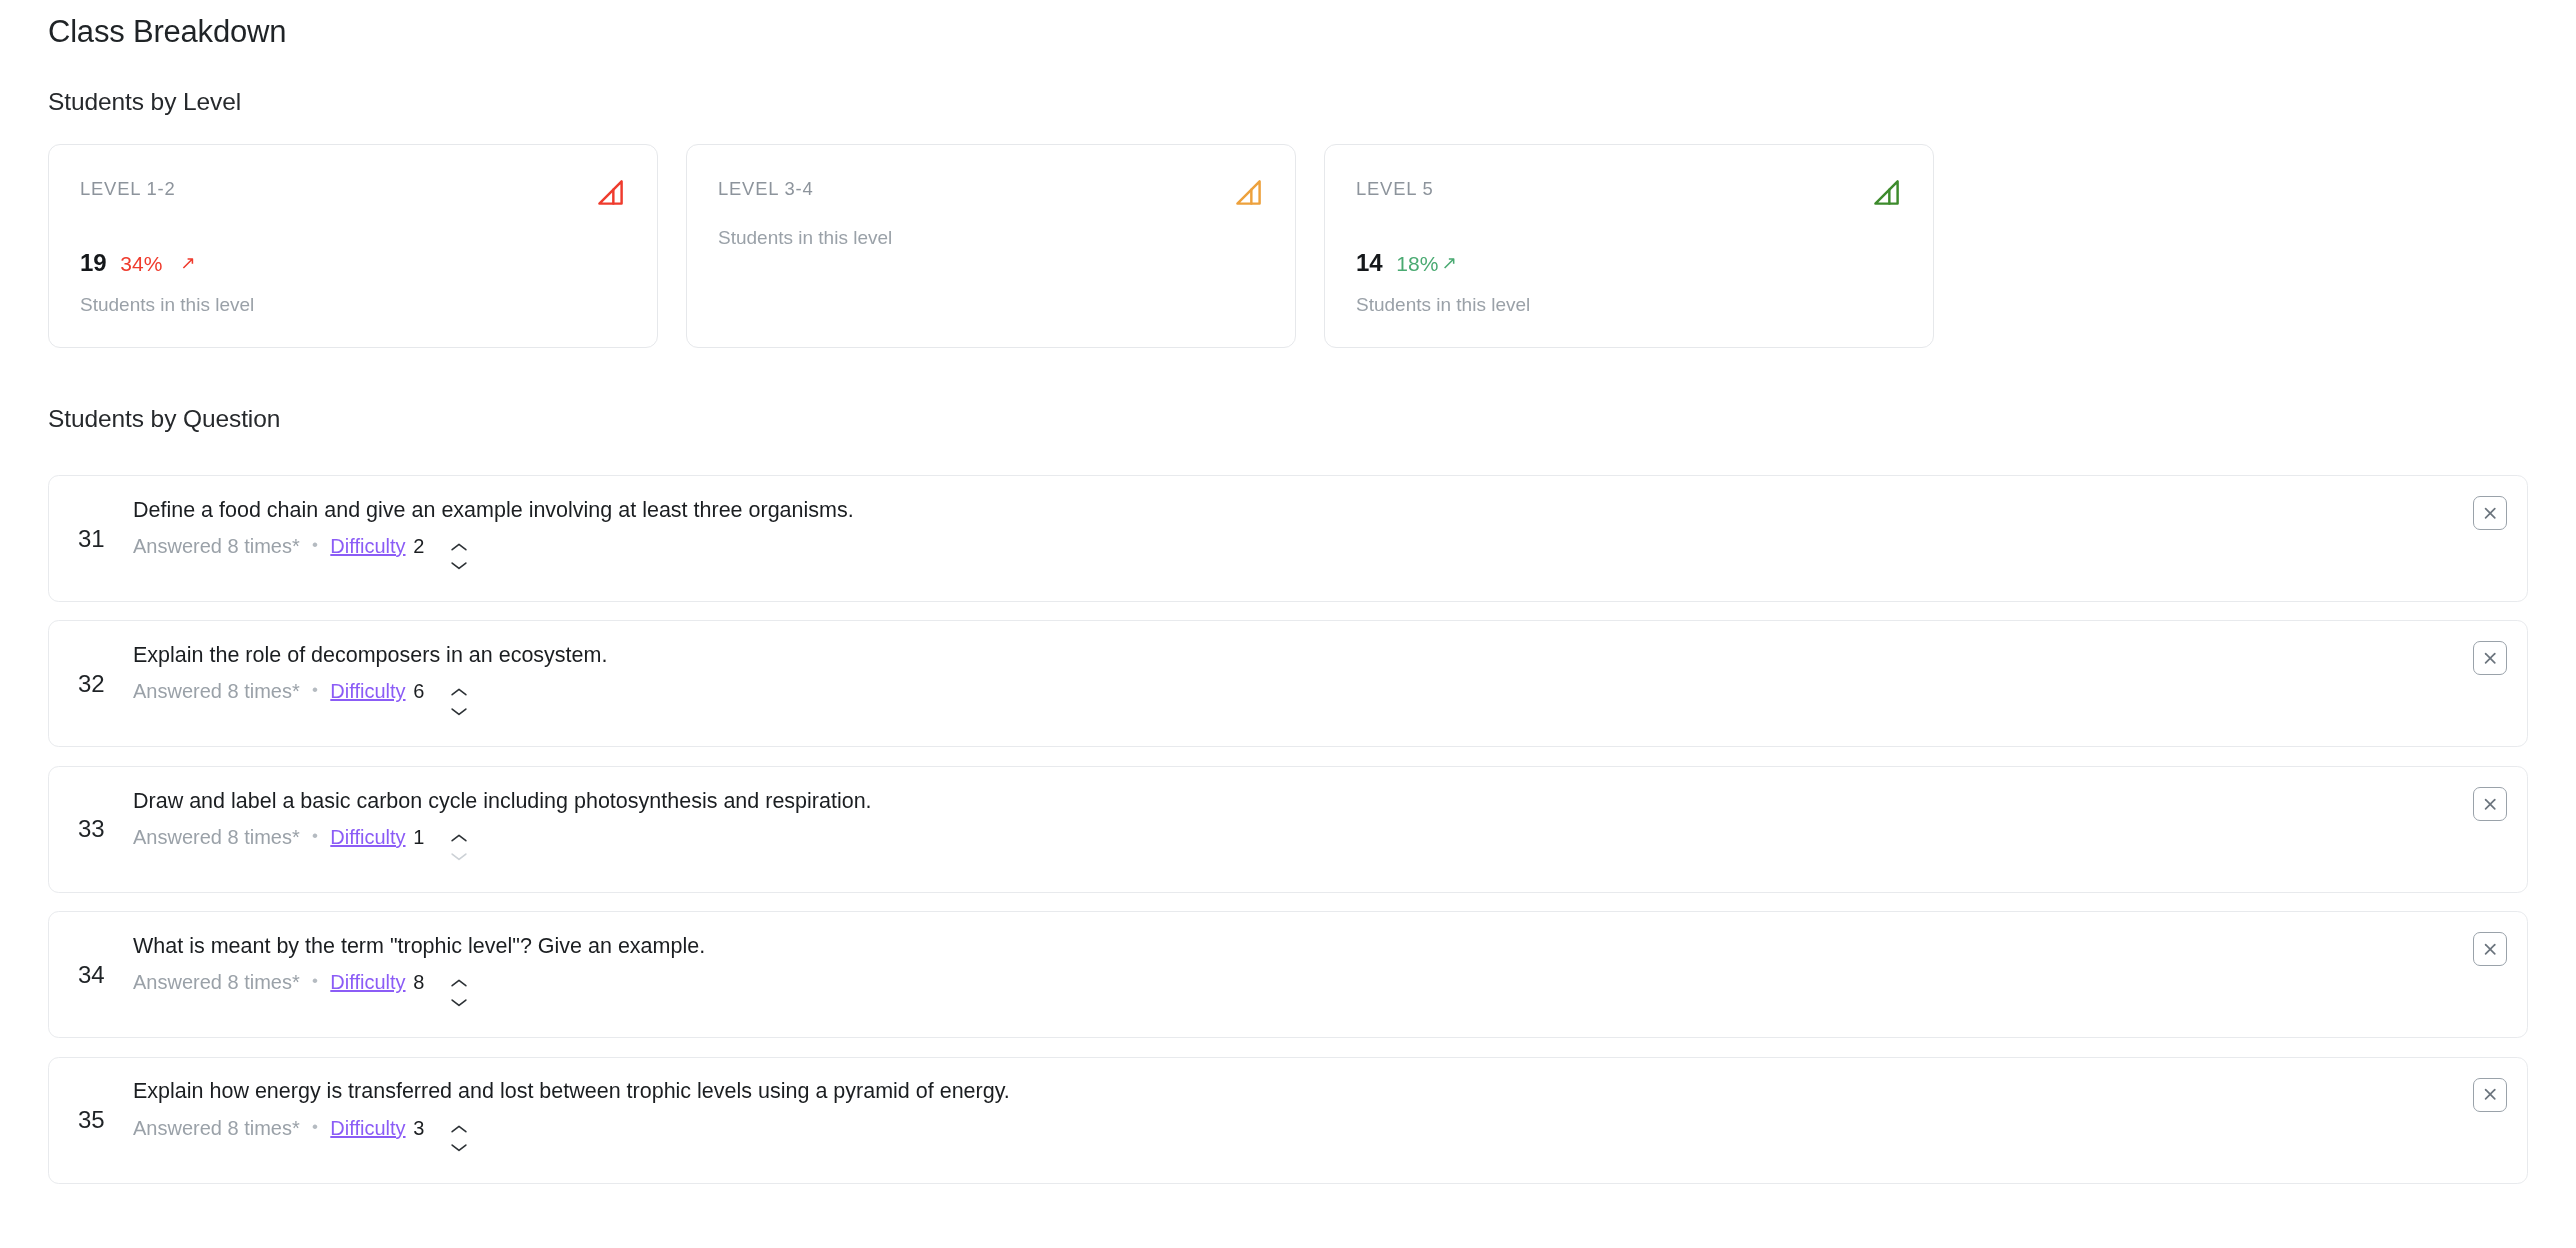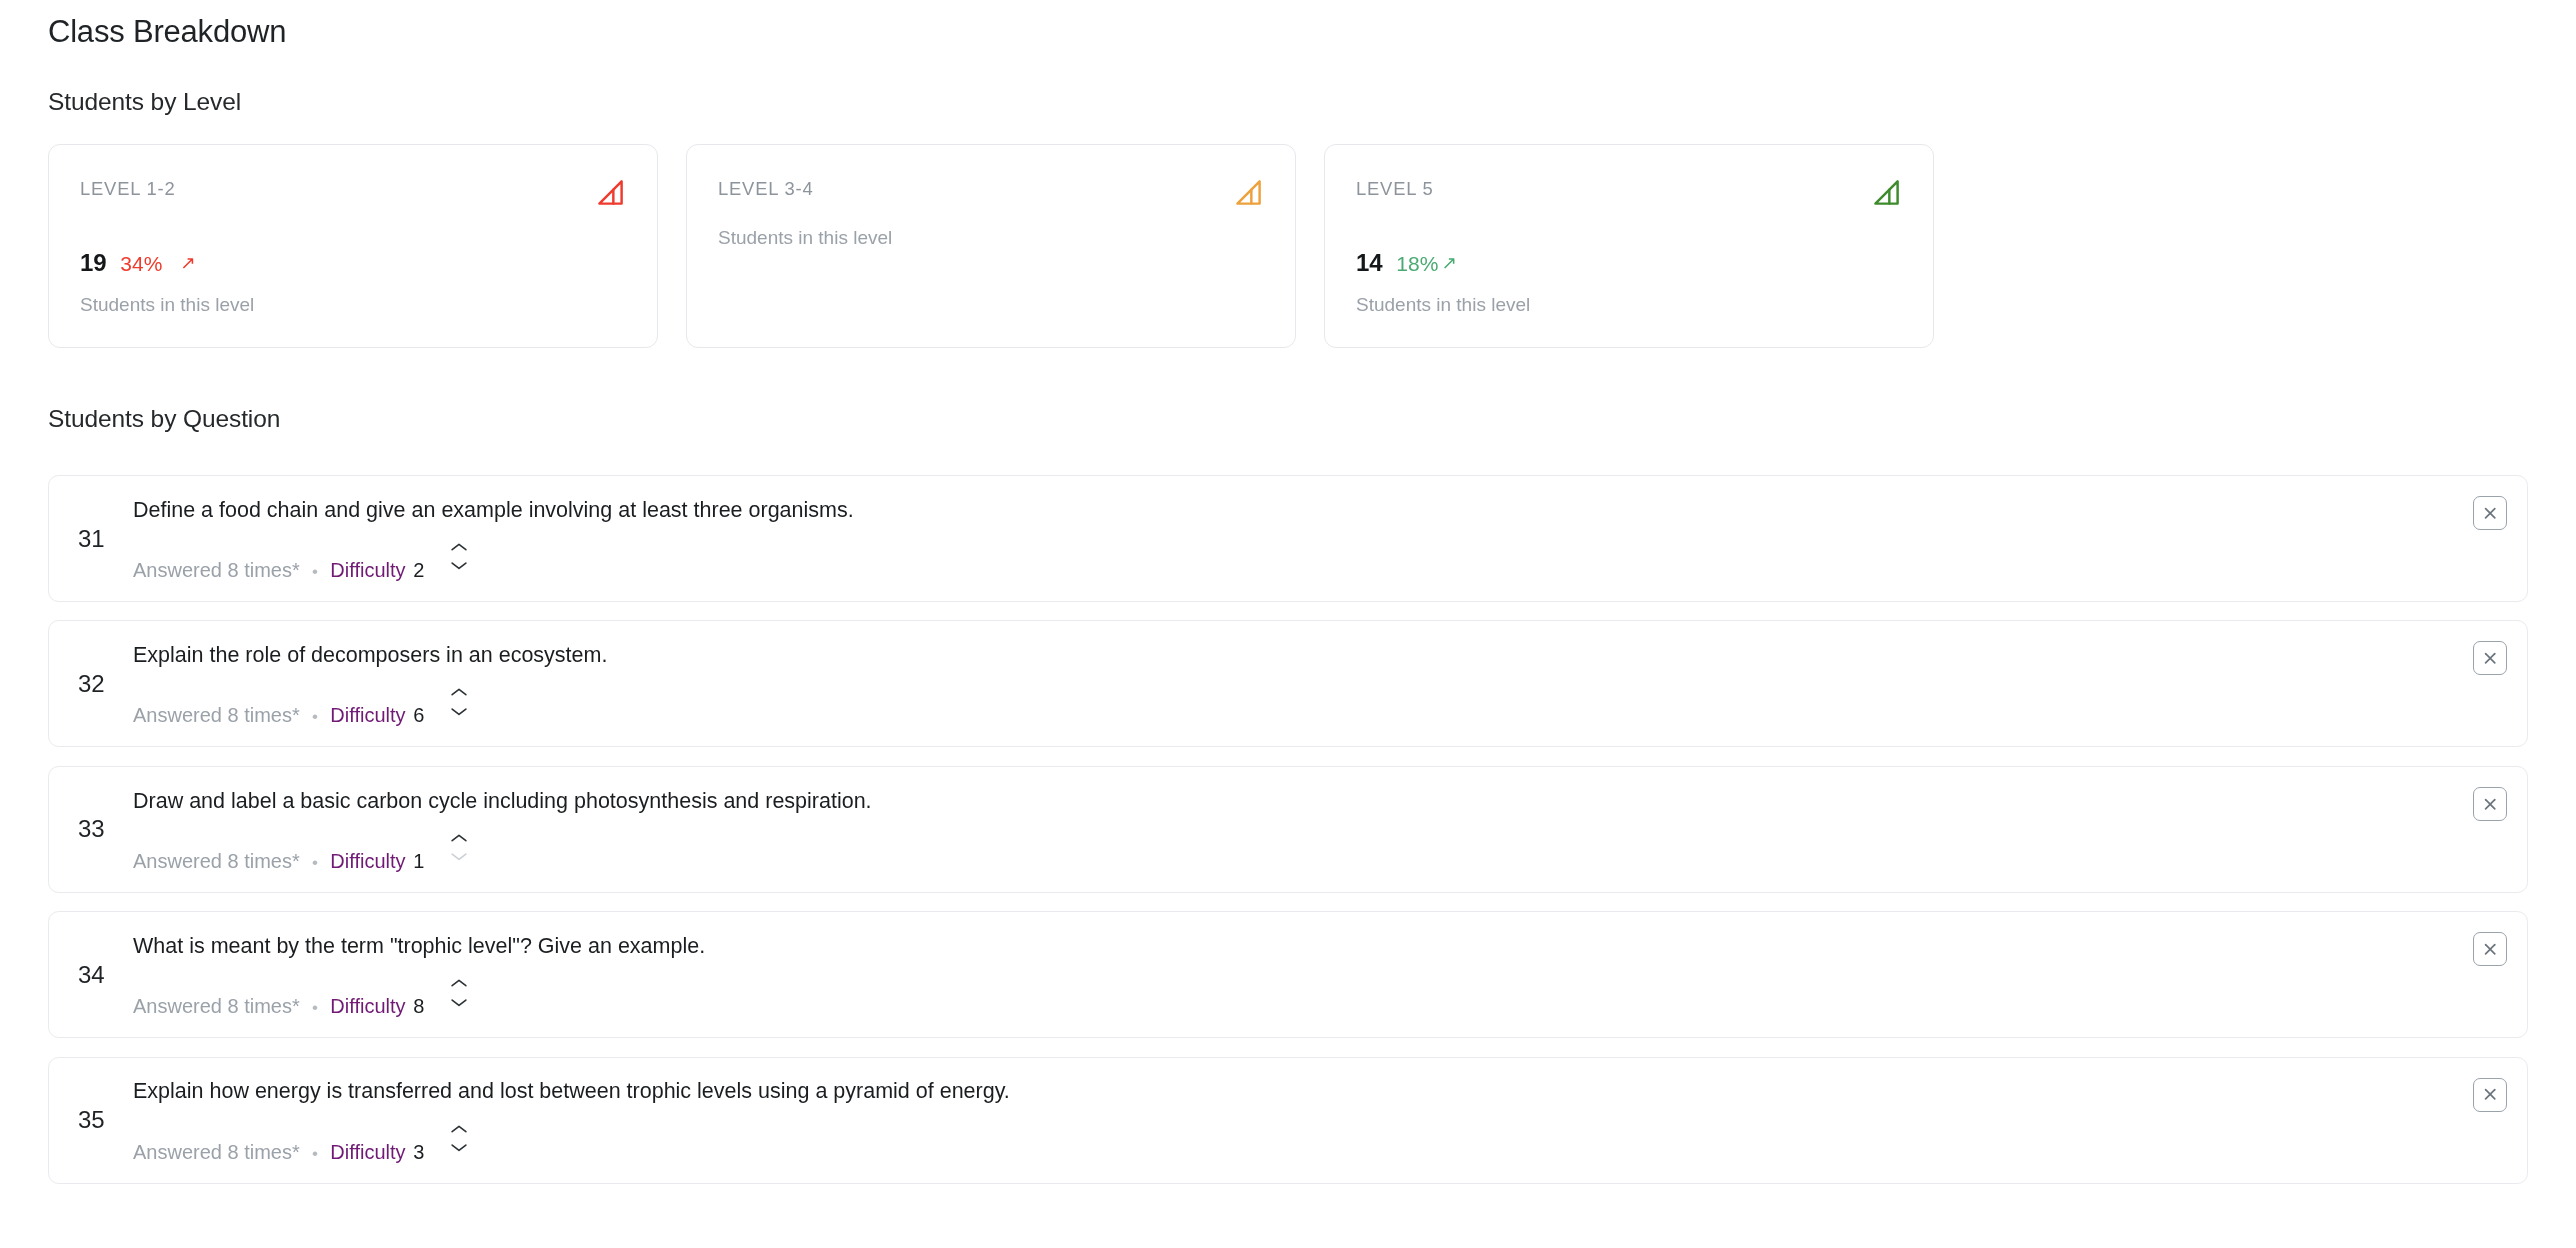--- a/index.html
+++ b/index.html
@@ -160,30 +160,30 @@
     line-height: 1.25;
     font-weight: 400;
     white-space: nowrap;
     overflow: hidden;
     text-overflow: ellipsis;
   }
 
   .q-meta {
     margin-top: 12.3px;
     display: flex;
-    align-items: flex-end;
+    align-items: flex-start;
     gap: 0;
     font-size: 20px;
     color: #9aa1a8;
     line-height: 1;
   }
 
   .q-meta .answered { color: #9aa1a8; }
   .q-meta .dot { margin: 0 12.3px; color: #b5bbc1; font-size: 17px; }
-  .q-meta .difficulty-label { color: #701a75; }
+  .q-meta .difficulty-label { color: #8b5cf6; text-decoration: underline; }
   .q-meta .difficulty-val { color: #1b1e21; margin-left: 7.7px; }
 
   .stepper {
     display: inline-flex;
     flex-direction: column;
     align-items: center;
     justify-content: center;
     margin-left: 21.5px;
     position: relative;
     top: -1.5px;

